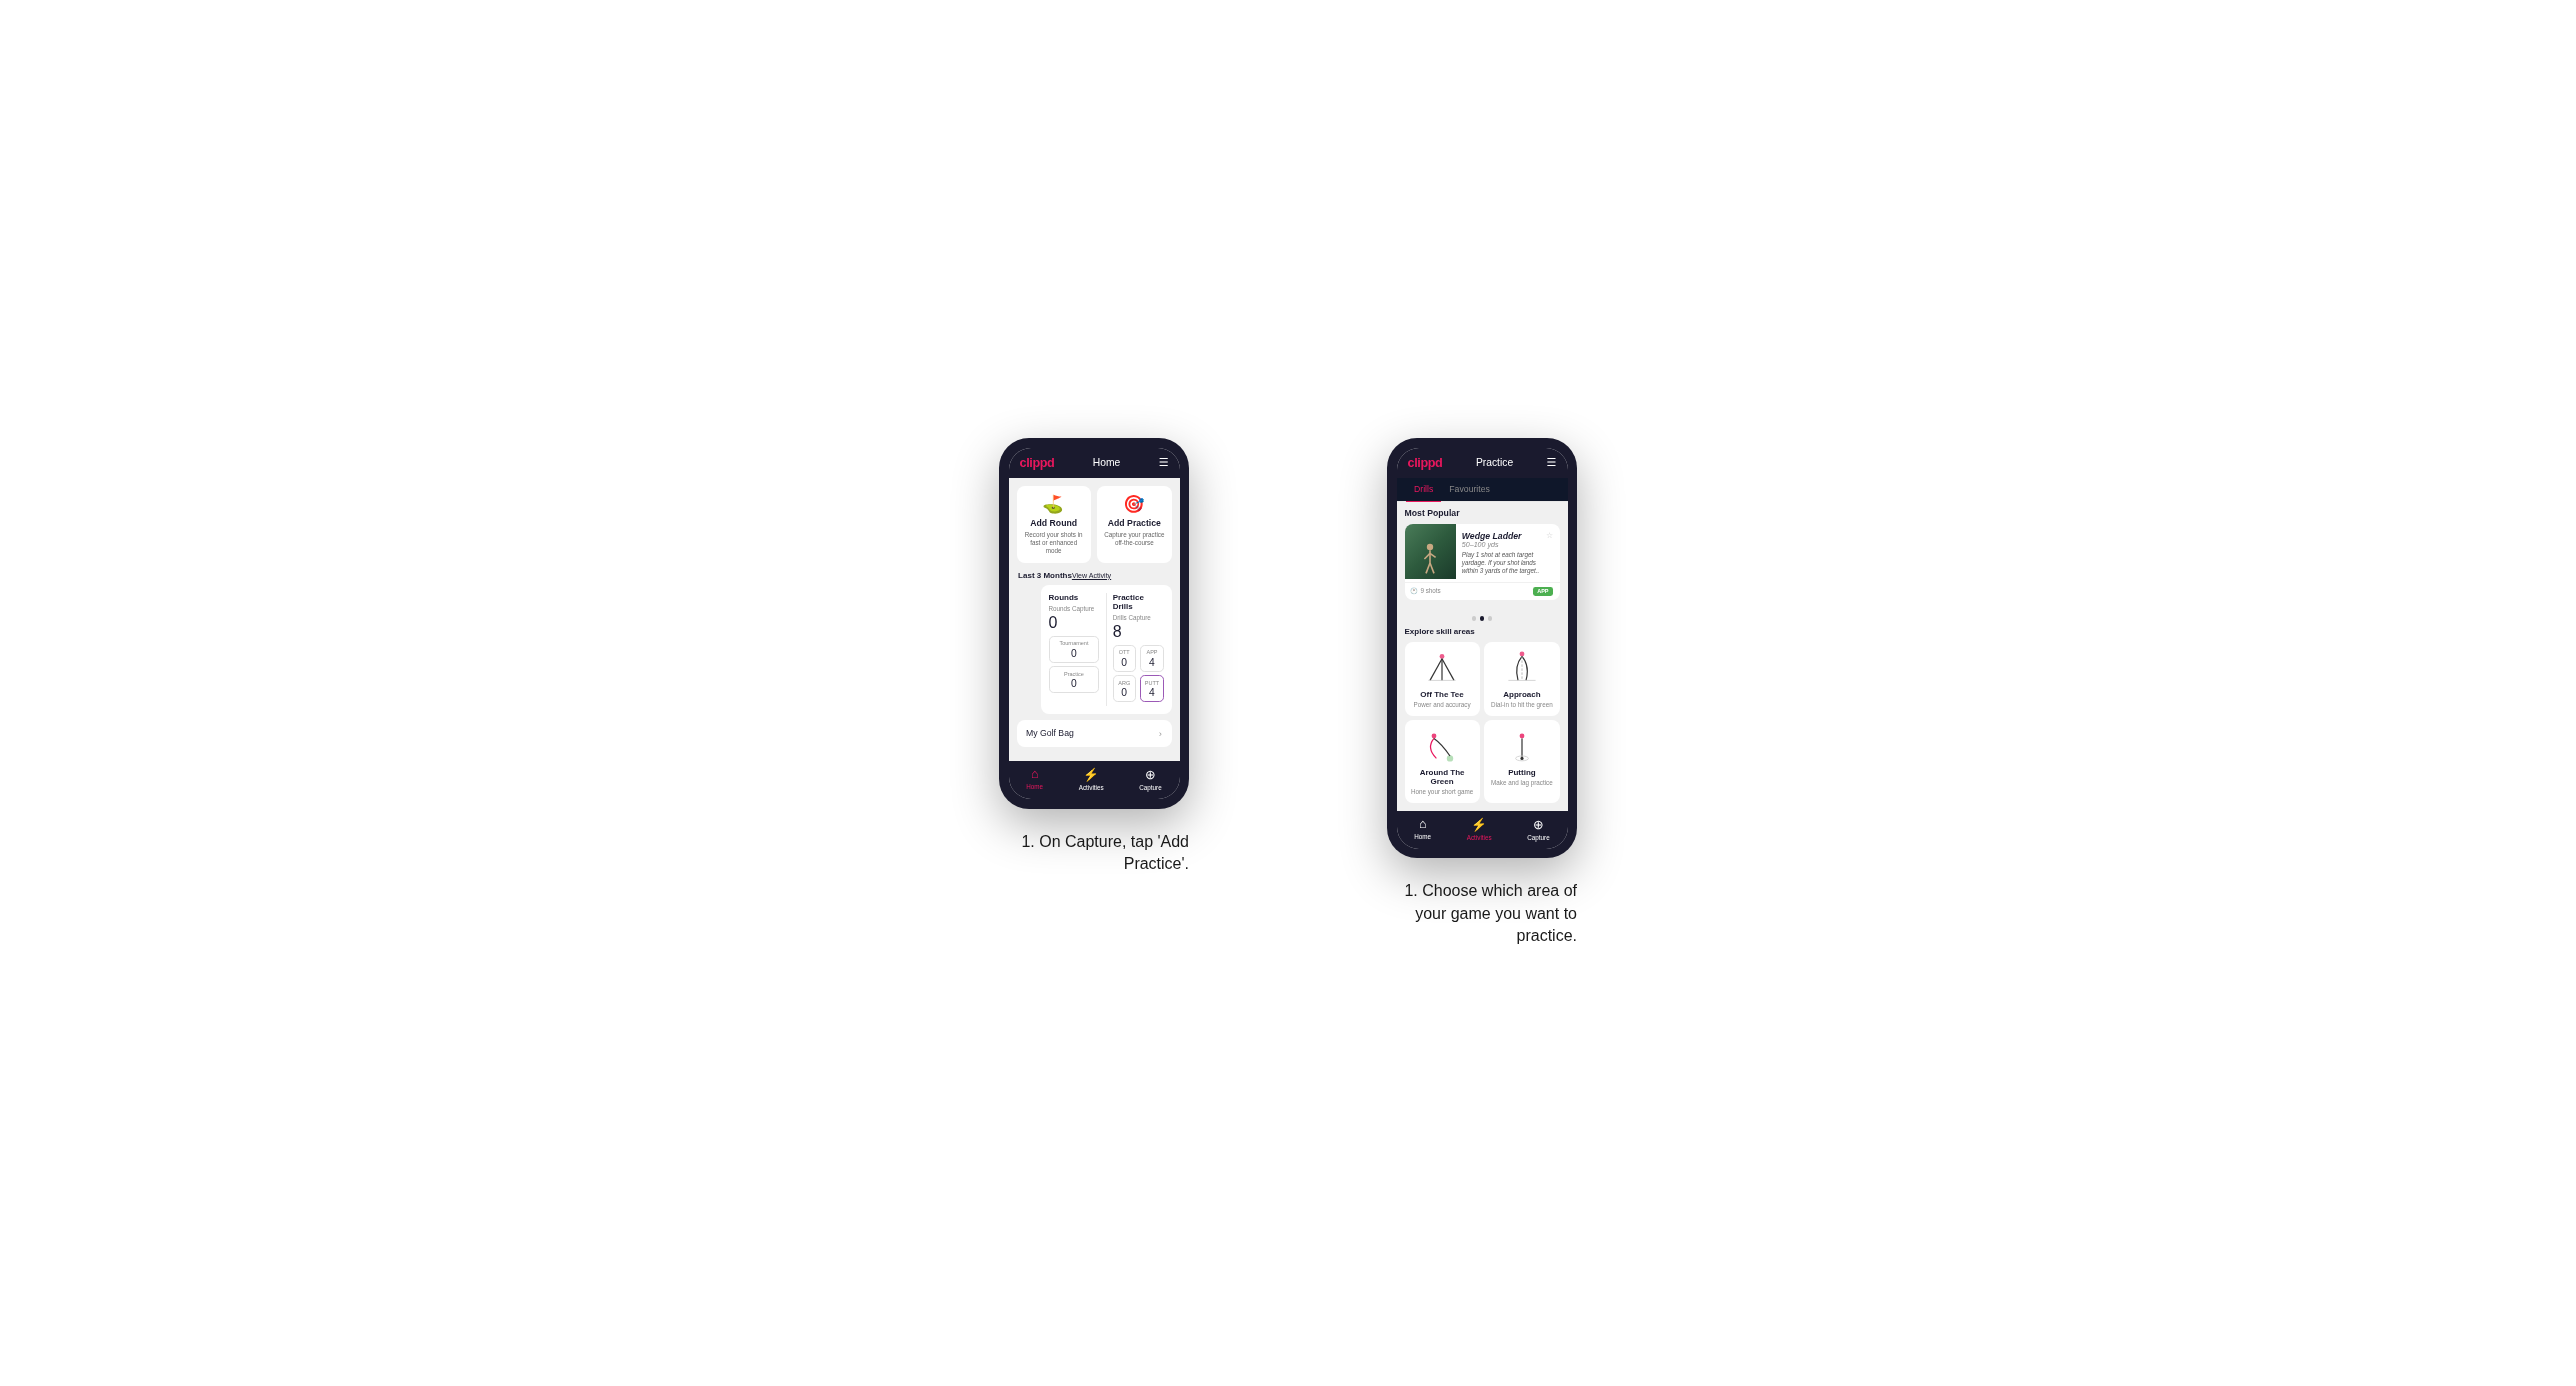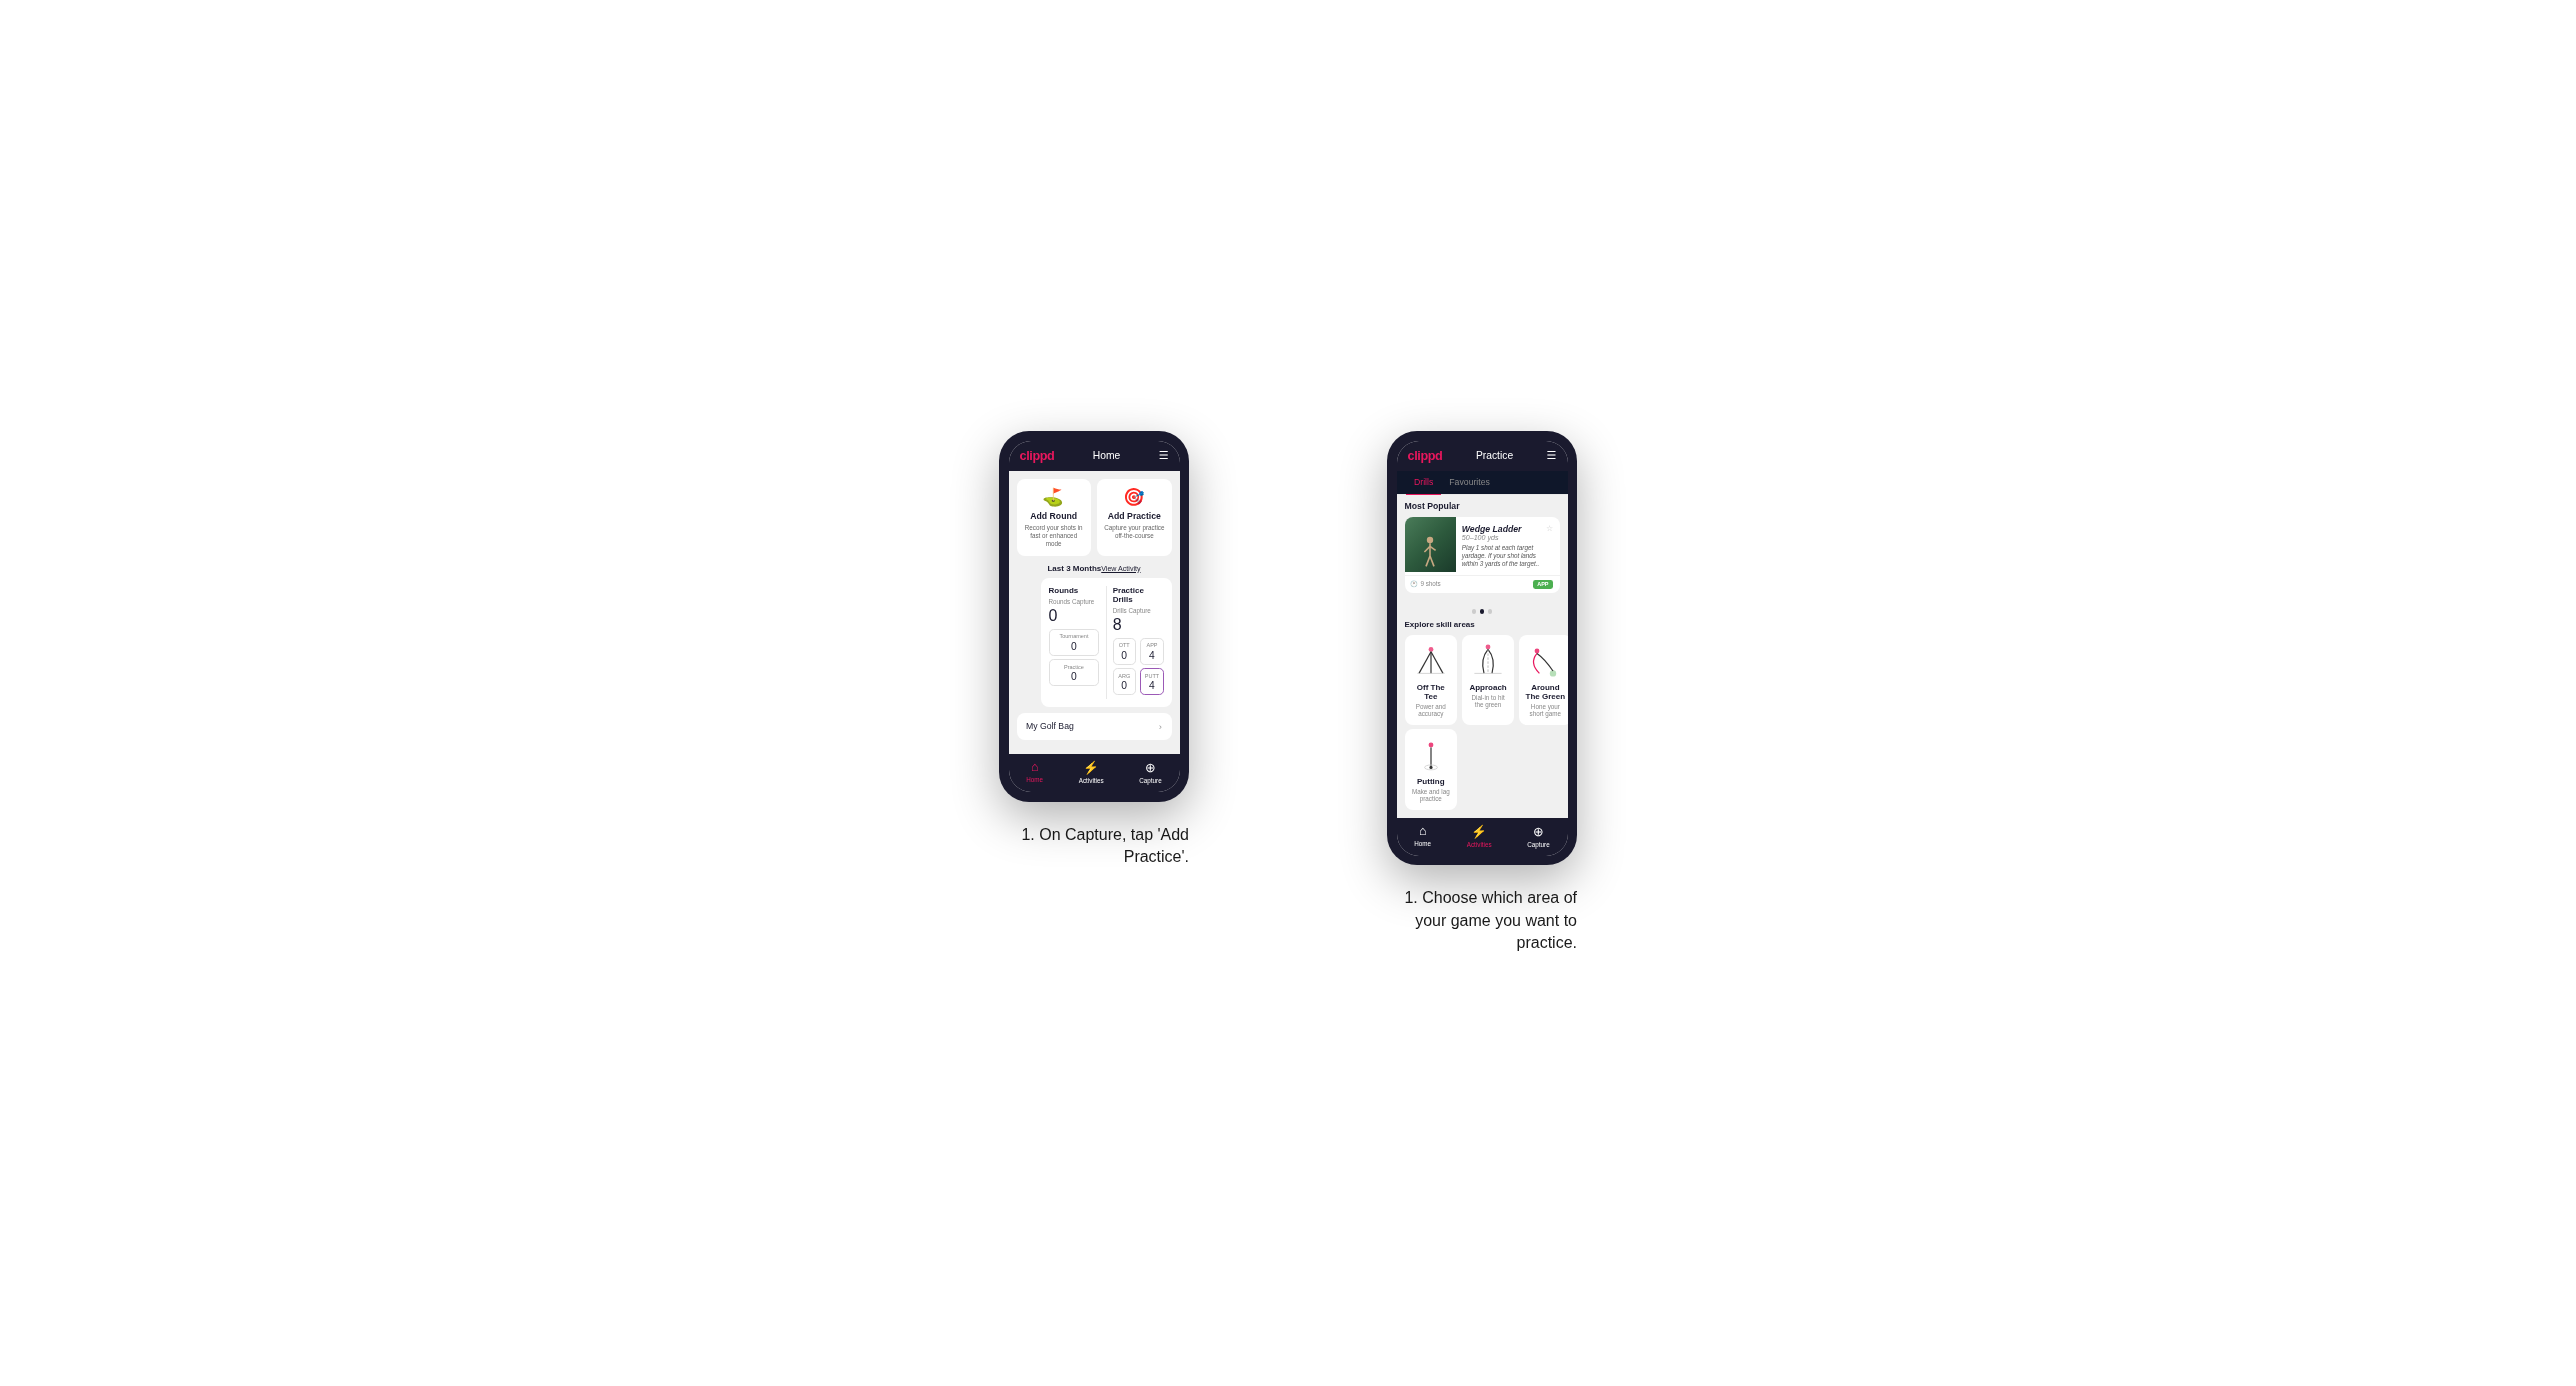--- a/index.html
+++ b/index.html
@@ -106,21 +106,21 @@
       margin-bottom: 2.4px;
     }
     .action-card-desc {
       font-size: 6.3px;
       color: #666;
       line-height: 1.3;
     }
     
     .stats-header {
       display: flex;
-      justify-content: center;
+      justify-content: flex-start;
       align-items: center;
       margin-bottom: 4.7px;
       padding: 0 1.6px;
     }
     .stats-title {
       font-size: 8px;
       font-weight: 600;
       color: #1a1a2e;
     }
     .view-activity-link {
@@ -353,21 +353,21 @@
     
     .explore-title {
       font-size: 8px;
       font-weight: 600;
       color: #1a1a2e;
       margin-bottom: 6.3px;
       padding: 0 8px;
     }
     .skill-grid {
       display: grid;
-      grid-template-columns: 1fr 1fr 1fr;
+      grid-template-columns: 1fr 1fr;
       gap: 4.7px;
       padding: 0 8px 8px;
     }
     .skill-card {
       background: #ffffff;
       border-radius: 8px;
       padding: 8px 6.3px;
       display: flex;
       flex-direction: column;
       align-items: center;

